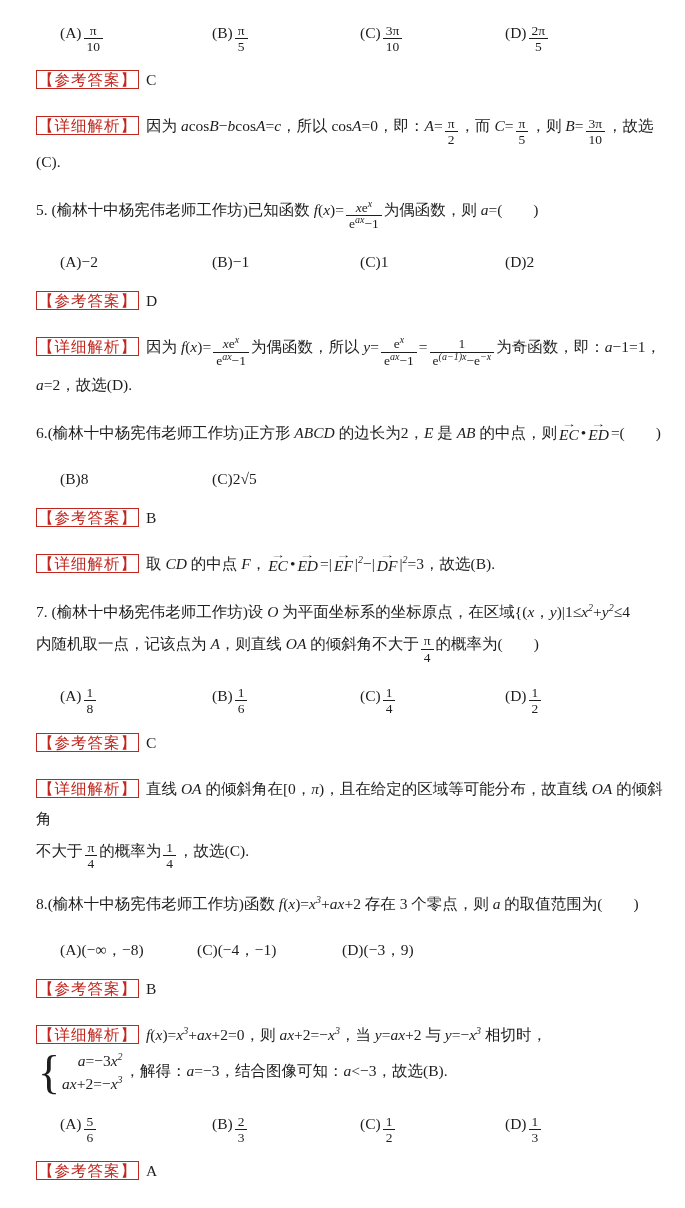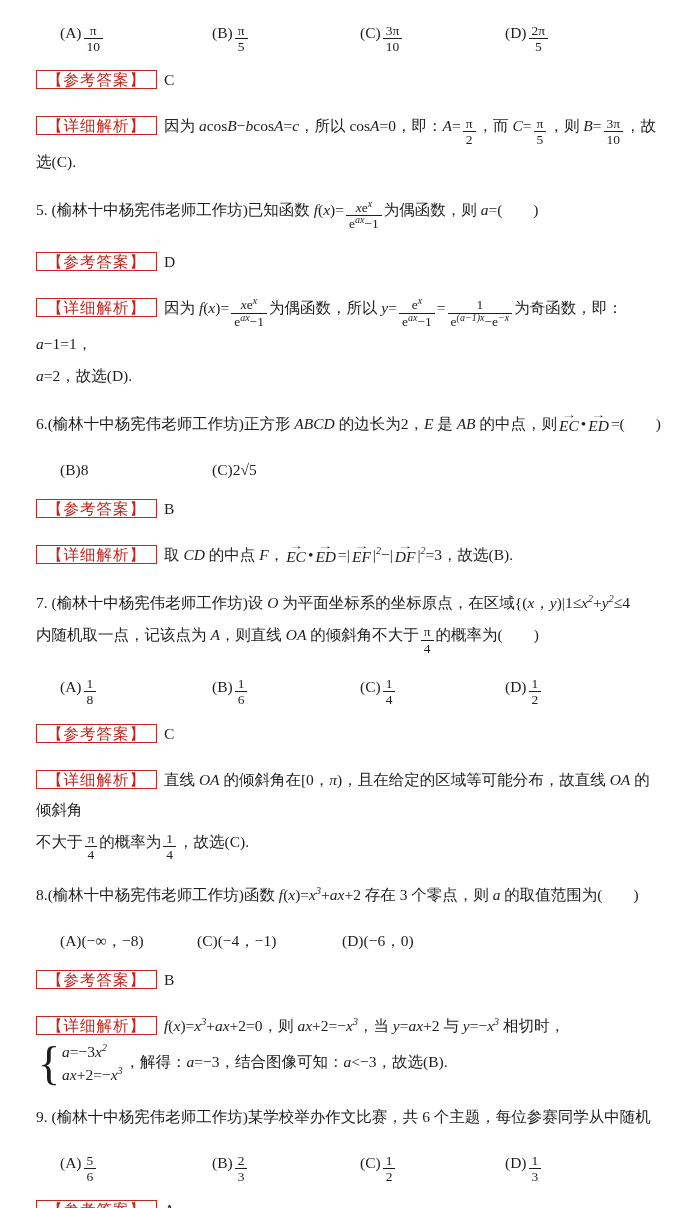--- a/index.html
+++ b/index.html
@@ -36,27 +36,27 @@
   }
   .frac .num{display:block;border-bottom:1px solid var(--ink);padding:0 3px;}
   .frac .den{display:block;padding:0 3px;}
   
   .vec{display:inline-block;text-align:center;vertical-align:-2px;margin:0 2px;line-height:1;}
   .vec .arr{display:block;font-size:10px;line-height:7px;font-style:normal;transform:scaleX(1.5);}
   .vec .vb{display:block;font-style:italic;line-height:1.05;}
   
   .cases{display:inline-flex;align-items:center;vertical-align:middle;margin:0 2px;}
   .cases .brace{font-size:46px;font-weight:300;line-height:0.85;margin-right:2px;}
-  .cases .crows{display:inline-flex;flex-direction:column;gap:5px;text-align:left;line-height:1.15;}
+  .cases .crows{display:inline-flex;flex-direction:column;gap:5px;text-align:right;line-height:1.15;}
   
   .ans-row{margin:13px 0;line-height:26px;}
   .tag{
     color:var(--red);
     border:1px solid var(--red);
-    padding:0 10px;
+    padding:0 1px;
     margin-right:7px;
     letter-spacing:1px;
   }
   .ansv{font-family:"Liberation Serif","DejaVu Serif",serif;}
   
   .opt-row{
     display:grid;
     grid-template-columns:152px 148px 145px 1fr;
     padding-left:24px;
     margin:10px 0 6px;
@@ -75,20 +75,26 @@
         <span class="opt"><span class="t">(B)</span><span class="frac"><span class="num">π</span><span class="den">5</span></span></span>
         <span class="opt"><span class="t">(C)</span><span class="frac"><span class="num">3π</span><span class="den">10</span></span></span>
         <span class="opt"><span class="t">(D)</span><span class="frac"><span class="num">2π</span><span class="den">5</span></span></span>
       </div>
       <div class="ans-row"><span class="tag">【参考答案】</span><span class="ansv">C</span></div>
       <div class="para">
         <div class="line"><span class="tag">【详细解析】</span><span class="t">因为 </span><span class="i">a</span><span class="t">cos</span><span class="i">B</span><span class="t">−</span><span class="i">b</span><span class="t">cos</span><span class="i">A</span><span class="t">=</span><span class="i">c</span><span class="t">，所以 cos</span><span class="i">A</span><span class="t">=0，即：</span><span class="i">A</span><span class="t">=</span><span class="frac"><span class="num">π</span><span class="den">2</span></span><span class="t">，而 </span><span class="i">C</span><span class="t">=</span><span class="frac"><span class="num">π</span><span class="den">5</span></span><span class="t">，则 </span><span class="i">B</span><span class="t">=</span><span class="frac"><span class="num">3π</span><span class="den">10</span></span><span class="t">，故选(C).</span></div>
       </div>
       <div class="para q">
         <div class="line"><span class="t">5. (榆林十中杨宪伟老师工作坊)已知函数 </span><span class="i">f</span><span class="t">(</span><span class="i">x</span><span class="t">)=</span><span class="frac"><span class="num"><span class="i">x</span><span class="t">e</span><sup class="sp">x</sup></span><span class="den"><span class="t">e</span><sup class="sp">ax</sup><span class="t">−1</span></span></span><span class="t">为偶函数，则 </span><span class="i">a</span><span class="t">=(　　)</span></div>
+      </div>
+      <div class="opt-row">
+        <span class="opt"><span class="t">(A)−2</span></span>
+        <span class="opt"><span class="t">(B)−1</span></span>
+        <span class="opt"><span class="t">(C)1</span></span>
+        <span class="opt"><span class="t">(D)2</span></span>
       </div>
       <div class="ans-row"><span class="tag">【参考答案】</span><span class="ansv">D</span></div>
       <div class="para">
         <div class="line"><span class="tag">【详细解析】</span><span class="t">因为 </span><span class="i">f</span><span class="t">(</span><span class="i">x</span><span class="t">)=</span><span class="frac"><span class="num"><span class="i">x</span><span class="t">e</span><sup class="sp">x</sup></span><span class="den"><span class="t">e</span><sup class="sp">ax</sup><span class="t">−1</span></span></span><span class="t">为偶函数，所以 </span><span class="i">y</span><span class="t">=</span><span class="frac"><span class="num"><span class="t">e</span><sup class="sp">x</sup></span><span class="den"><span class="t">e</span><sup class="sp">ax</sup><span class="t">−1</span></span></span><span class="t">=</span><span class="frac"><span class="num">1</span><span class="den"><span class="t">e</span><sup class="sp">(a−1)x</sup><span class="t">−e</span><sup class="sp">−x</sup></span></span><span class="t">为奇函数，即：</span><span class="i">a</span><span class="t">−1=1，</span></div>
         <div class="line"><span class="i">a</span><span class="t">=2，故选(D).</span></div>
       </div>
       <div class="para q">
         <div class="line"><span class="t">6.(榆林十中杨宪伟老师工作坊)正方形 </span><span class="i">ABCD</span><span class="t"> 的边长为2，</span><span class="i">E</span><span class="t"> 是 </span><span class="i">AB</span><span class="t"> 的中点，则</span><span class="vec"><span class="arr">→</span><span class="vb">EC</span></span><span class="t">•</span><span class="vec"><span class="arr">→</span><span class="vb">ED</span></span><span class="t">=(　　)</span></div>
       </div>
       <div class="opt-row">
@@ -113,35 +119,34 @@
       <div class="para">
         <div class="line"><span class="tag">【详细解析】</span><span class="t">直线 </span><span class="i">OA</span><span class="t"> 的倾斜角在[0，</span><span class="i">π</span><span class="t">)，且在给定的区域等可能分布，故直线 </span><span class="i">OA</span><span class="t"> 的倾斜角</span></div>
         <div class="line"><span class="t">不大于</span><span class="frac"><span class="num">π</span><span class="den">4</span></span><span class="t">的概率为</span><span class="frac"><span class="num">1</span><span class="den">4</span></span><span class="t">，故选(C).</span></div>
       </div>
       <div class="para q">
         <div class="line"><span class="t">8.(榆林十中杨宪伟老师工作坊)函数 </span><span class="i">f</span><span class="t">(</span><span class="i">x</span><span class="t">)=</span><span class="i">x</span><sup class="sp">3</sup><span class="t">+</span><span class="i">ax</span><span class="t">+2 存在 3 个零点，则 </span><span class="i">a</span><span class="t"> 的取值范围为(　　)</span></div>
       </div>
       <div class="opt-row tight">
         <span class="opt"><span class="t">(A)(−∞，−8)</span></span>
         <span class="opt"><span class="t">(C)(−4，−1)</span></span>
-        <span class="opt"><span class="t">(D)(−6，0)</span></span>
+        <span class="opt"><span class="t">(D)(−3，9)</span></span>
       </div>
       <div class="ans-row"><span class="tag">【参考答案】</span><span class="ansv">B</span></div>
       <div class="para">
         <div class="line"><span class="tag">【详细解析】</span><span class="i">f</span><span class="t">(</span><span class="i">x</span><span class="t">)=</span><span class="i">x</span><sup class="sp">3</sup><span class="t">+</span><span class="i">ax</span><span class="t">+2=0，则 </span><span class="i">ax</span><span class="t">+2=−</span><span class="i">x</span><sup class="sp">3</sup><span class="t">，当 </span><span class="i">y</span><span class="t">=</span><span class="i">ax</span><span class="t">+2 与 </span><span class="i">y</span><span class="t">=−</span><span class="i">x</span><sup class="sp">3</sup><span class="t"> 相切时，</span></div>
         <div class="line"><span class="cases">
             <span class="brace">{</span>
             <span class="crows">
               <span class="crow"><span class="i">a</span><span class="t">=−3</span><span class="i">x</span><sup class="sp">2</sup></span>
               <span class="crow"><span class="i">ax</span><span class="t">+2=−</span><span class="i">x</span><sup class="sp">3</sup></span>
             </span>
           </span><span class="t">，解得：</span><span class="i">a</span><span class="t">=−3，结合图像可知：</span><span class="i">a</span><span class="t">&lt;−3，故选(B).</span></div>
       </div>
       <div class="para q">
-        <div class="line"><span class="t">9. (榆林十中杨宪伟老师工作坊)某学校举办作文比赛，共 6 个主题，每位参赛同学从中随机</span></div>
       </div>
       <div class="opt-row">
         <span class="opt"><span class="t">(A)</span><span class="frac"><span class="num">5</span><span class="den">6</span></span></span>
         <span class="opt"><span class="t">(B)</span><span class="frac"><span class="num">2</span><span class="den">3</span></span></span>
         <span class="opt"><span class="t">(C)</span><span class="frac"><span class="num">1</span><span class="den">2</span></span></span>
         <span class="opt"><span class="t">(D)</span><span class="frac"><span class="num">1</span><span class="den">3</span></span></span>
       </div>
       <div class="ans-row"><span class="tag">【参考答案】</span><span class="ansv">A</span></div>
       <div class="para">
         <div class="line"></div>

